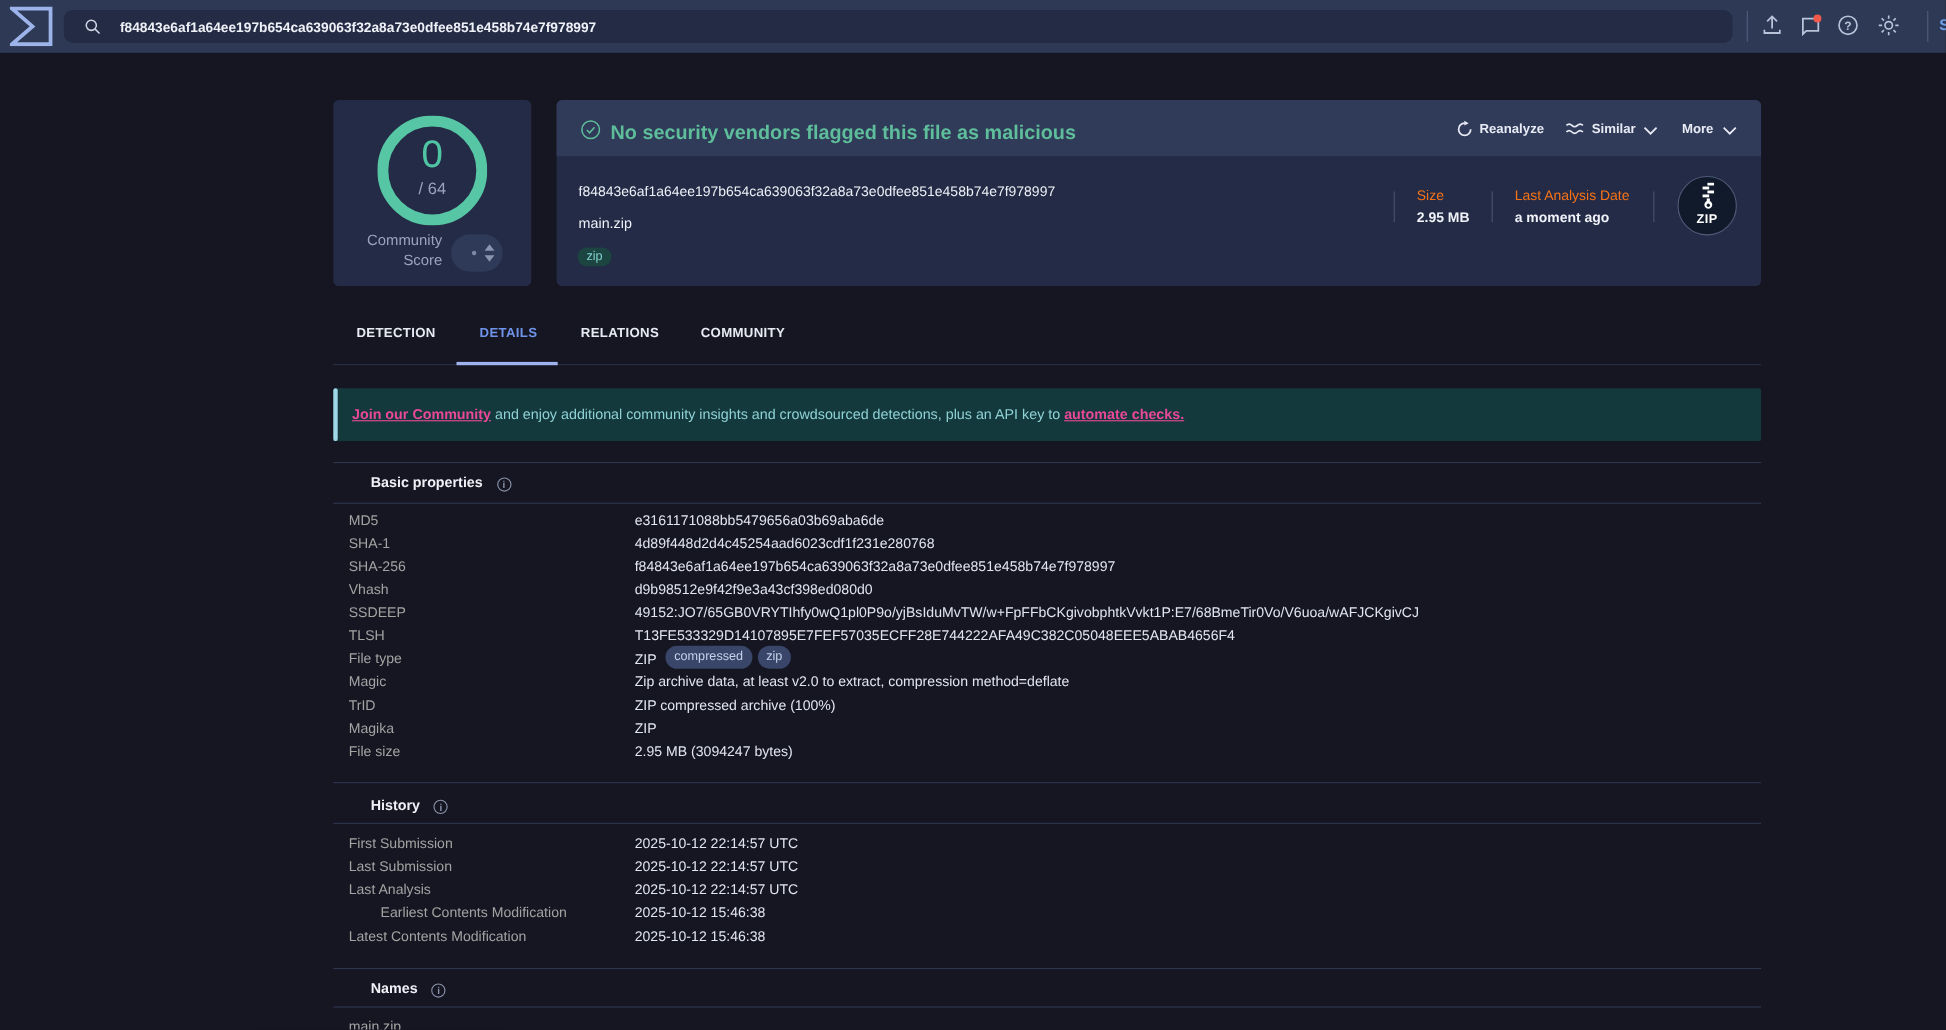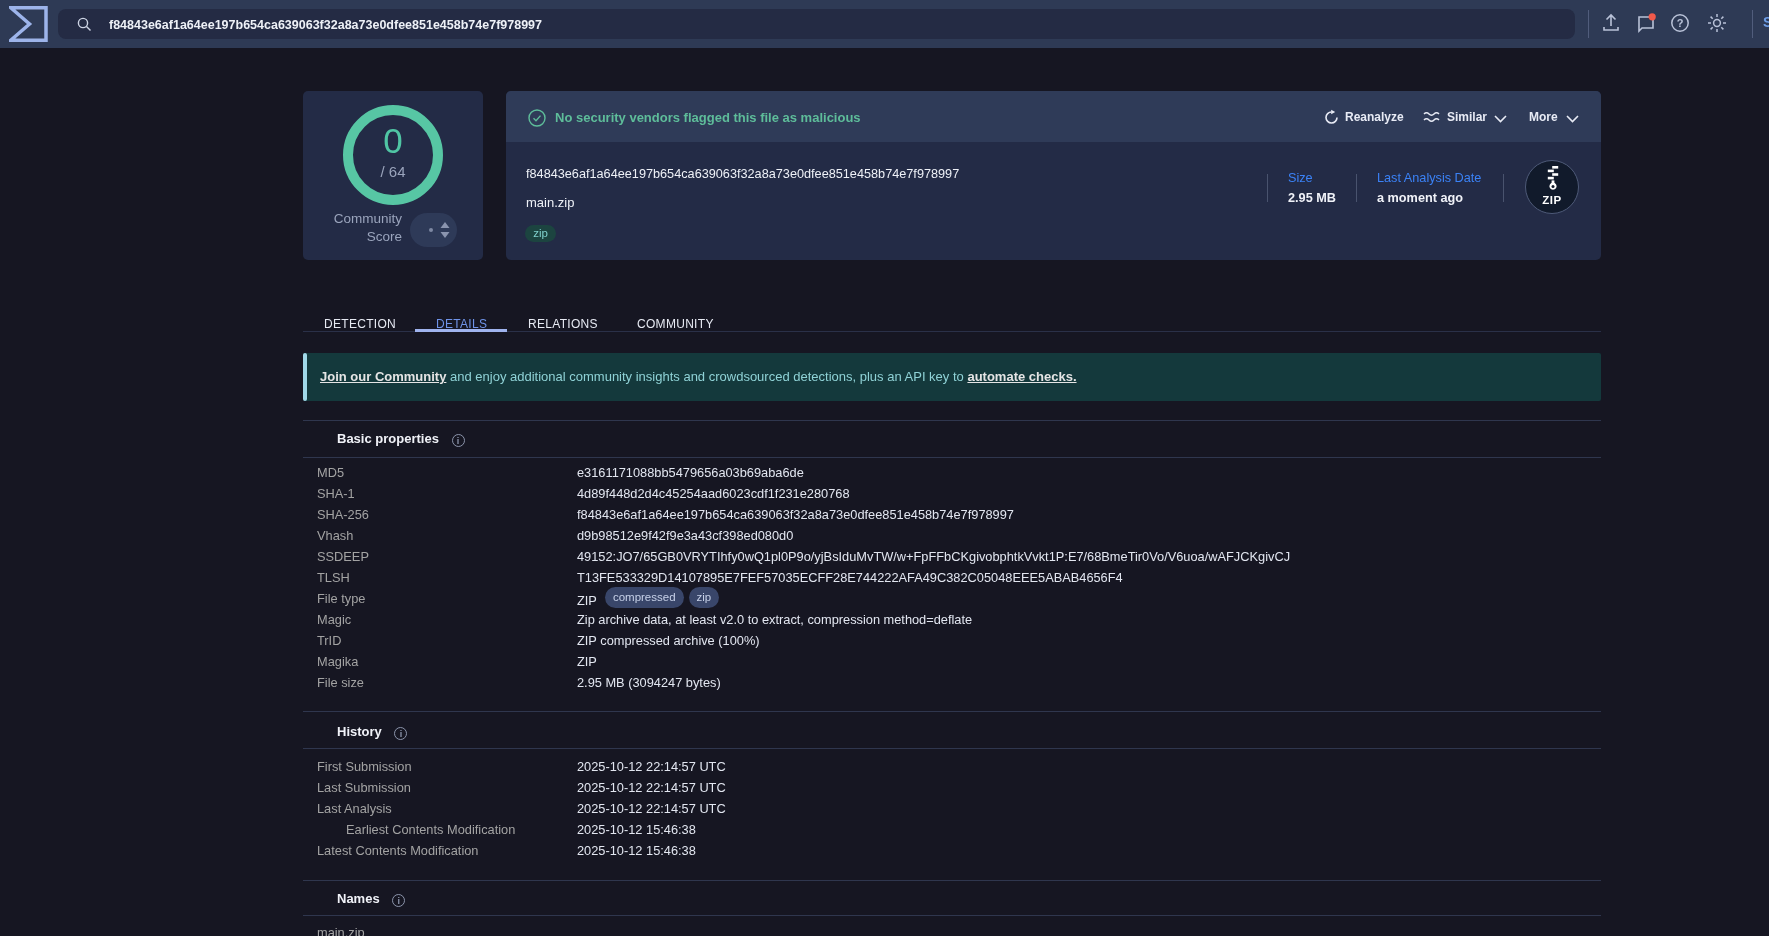--- a/index.html
+++ b/index.html
@@ -17,41 +17,41 @@
 
 #scorecard { position:absolute; left:303px; top:91px; width:180px; height:169px; background:#232b46; border-radius:5px; }
 #score0 { position:absolute; left:0px; top:30px; width:180px; text-align:center; color:#50c5a4; font-size:35px; }
 #score64 { position:absolute; left:0px; top:72px; width:180px; text-align:center; color:#9aa4bc; font-size:15px; }
 #cslabel { position:absolute; left:0px; top:119px; width:99px; text-align:right; color:#9aa4bc; font-size:13.5px; line-height:18px; }
 #votepill { position:absolute; left:107px; top:122px; width:47px; height:34px; border-radius:17px; background:#2e3a58; }
 
 
 #maincard { position:absolute; left:506px; top:91px; width:1095px; height:169px; background:#232b46; border-radius:5px; }
 #band { position:absolute; left:0; top:0; width:1095px; height:51px; background:#2f3b58; border-radius:5px 5px 0 0; }
-#bandmsg { position:absolute; left:49px; top:19px; color:#5ebd9a; font-size:13px; font-weight:bold; }
+#bandmsg { position:absolute; left:49px; top:19px; color:#5ebd9a; font-size:18px; font-weight:bold; }
 .bandbtn { position:absolute; top:19px; color:#e8ebf5; font-size:12px; font-weight:bold; }
 #hashline { position:absolute; left:20px; top:76px; color:#eef1f7; font-size:12.7px; }
 #fname { position:absolute; left:20px; top:104px; color:#eef1f7; font-size:13px; }
 #ziptag { position:absolute; left:19px; top:134px; width:31px; height:17px; border-radius:9px; background:#1c4440; color:#7fd0cc; font-size:11.5px; text-align:center; line-height:17px; }
 .vsep { position:absolute; top:83px; width:1px; height:28px; background:#49536e; }
-.ilabel { position:absolute; top:80px; color:#3b82f6; font-size:12.7px; }
+.ilabel { position:absolute; top:80px; color:#f97316; font-size:12.7px; }
 .ival { position:absolute; top:100px; color:#f0f2f8; font-size:12.7px; font-weight:bold; }
 #zipcircle { position:absolute; left:1019px; top:69px; width:54px; height:54px; border-radius:50%; background:#111a2b; border:1px solid #4e5a78; }
 
 
 #tabs { position:absolute; left:303px; top:293px; width:1298px; height:39px; border-bottom:1px solid #2a3048; }
-.tab { position:absolute; top:24px; color:#e7eaf3; font-size:12px; font-weight:normal; letter-spacing:0.3px; }
+.tab { position:absolute; top:2px; color:#e7eaf3; font-size:12px; font-weight:bold; letter-spacing:0.3px; }
 #tab-details { color:#6f93e8; }
 #tabline { position:absolute; left:112px; top:36px; width:92px; height:3px; background:#9fb3ee; }
 
 
 #banner { position:absolute; left:303px; top:353px; width:1298px; height:48px; background:#14393c; border-radius:2px; }
 #banner .bar { position:absolute; left:0; top:0; width:4px; height:48px; background:#a0d8e8; border-radius:2px; }
 #bannertxt { position:absolute; left:17px; top:16px; color:#8fd2d6; font-size:13px; }
-#bannertxt b { color:#e5e5e5; text-decoration:underline; }
+#bannertxt b { color:#ec4899; text-decoration:underline; }
 
 
 .section-top { position:absolute; left:303px; width:1298px; height:1px; background:#2f364e; }
 .section-hdr { position:absolute; left:317px; color:#f0f2f8; font-size:13px; font-weight:bold;margin-left:20px; }
 .info-i { display:inline-block; position:relative; top:0px; margin-left:9px; width:13px; height:13px; border:1px solid #8b94ab; border-radius:50%; color:#8b94ab; font-size:9px; font-weight:bold; text-align:center; line-height:12px; vertical-align:-1px; }
 .row-label { position:absolute; left:317px; color:#a3a3a3; font-size:12.8px; }
 .row-val { position:absolute; left:577px; color:#e2e6f0; font-size:12.8px; }
 .pill { display:inline-block; height:21px; border-radius:11px; background:#39466a; color:#c7d1e8; font-size:11.5px; line-height:21px; padding:0 8px; position:relative; top:-4px; }
 </style>
 </head>

